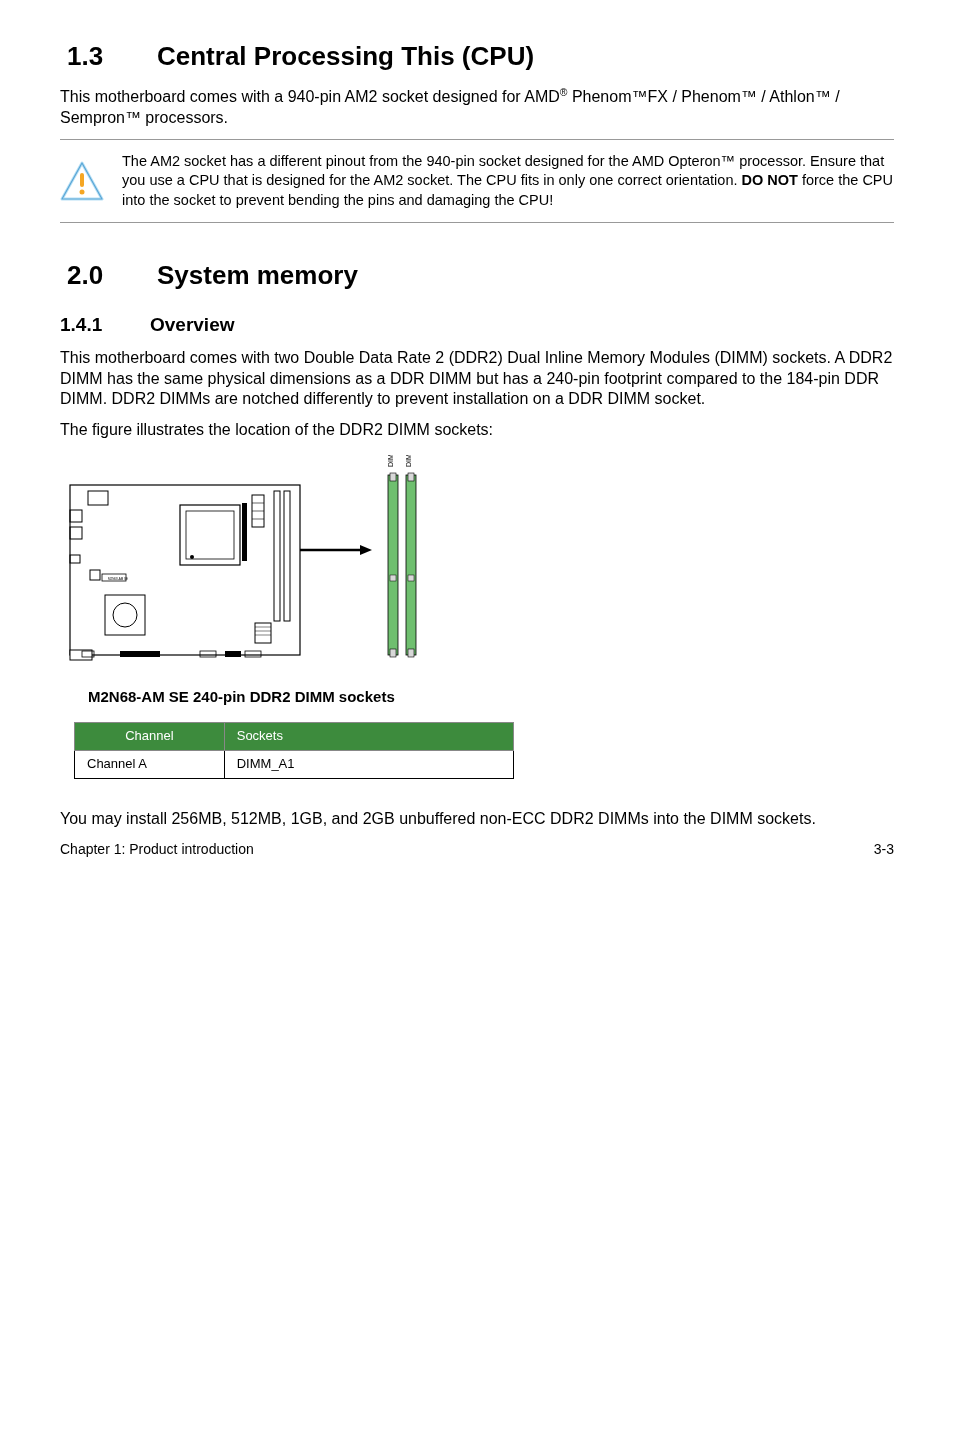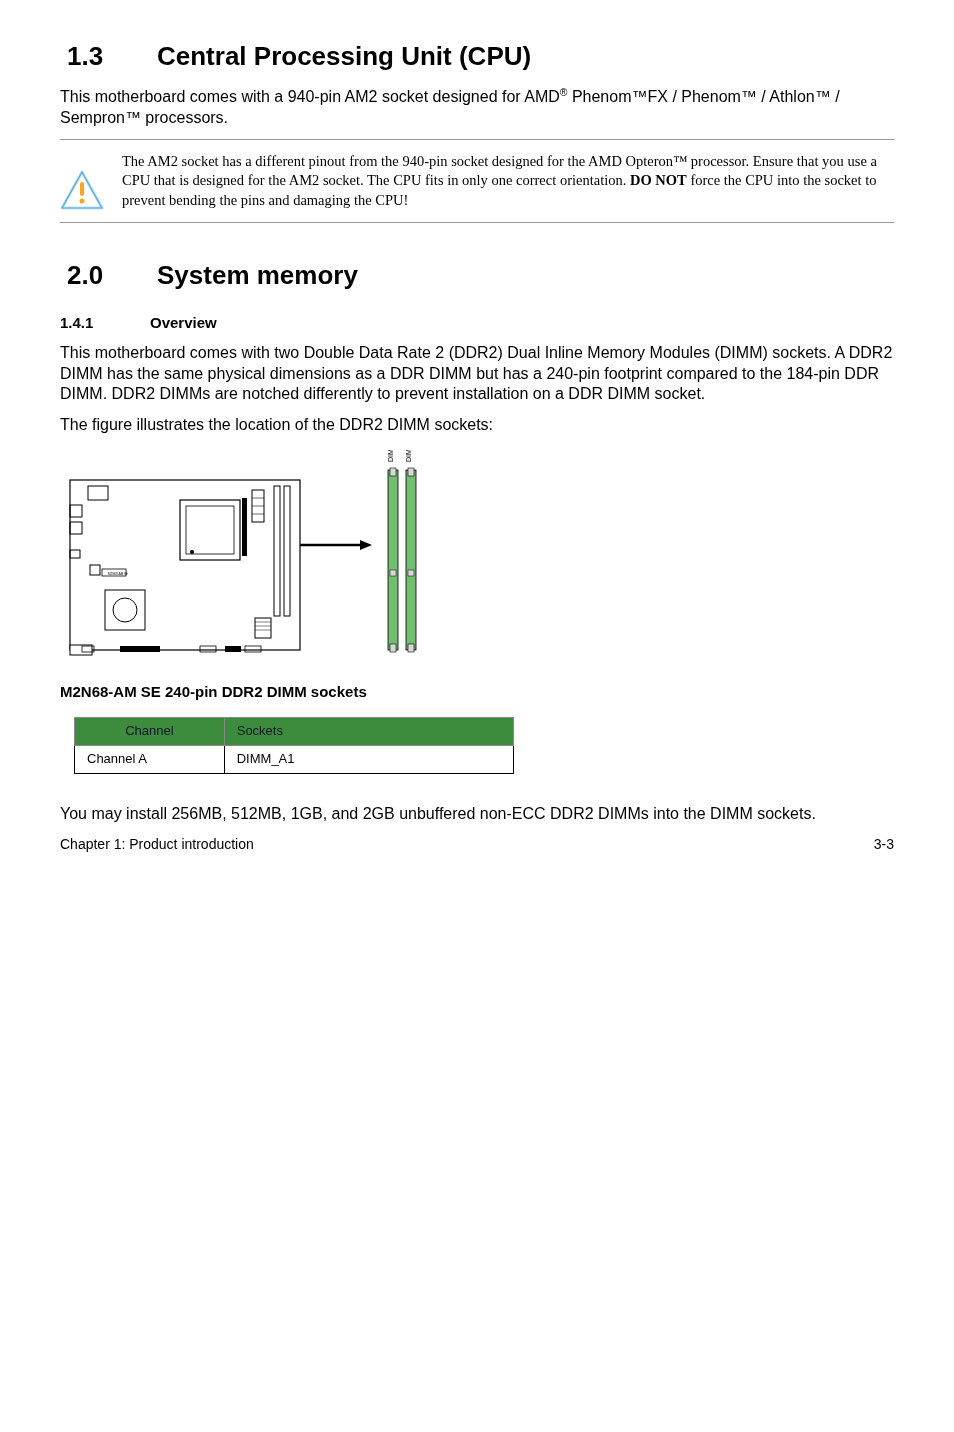--- a/index.html
+++ b/index.html
@@ -29,64 +29,63 @@
       font-size: 16px;
       margin-bottom: 10px;
     }
     .hr-line {
       border: none;
       border-top: 1px solid #999;
       margin: 0;
     }
     .callout-row {
       display: flex;
-      align-items: flex-end;
+      align-items: center;
       padding: 12px 0;
       gap: 18px;
-      font-family: Liberation Serif, serif;
     }
     .callout-icon {
       flex-shrink: 0;
       width: 44px;
       height: 40px;
     }
     .callout-text {
       font-size: 14.5px;
       line-height: 1.35;
     }
     .section-2 {
       margin-top: 36px;
     }
     .subsection-title {
-      font-size: 15px;
+      font-size: 19px;
       font-weight: bold;
       margin-top: 20px;
       margin-bottom: 10px;
     }
     .sub-number {
       display: inline-block;
       width: 90px;
     }
     .diagram-block {
       margin: 14px 0 6px 0;
     }
     .diagram-caption {
       font-size: 15px;
       font-weight: bold;
-      margin: 6px 0 16px 0;
+      margin: 6px 0 16px 28px;
     }
     table.socket-table {
       border-collapse: collapse;
       width: 440px;
       margin-left: 14px;
       margin-bottom: 30px;
     }
     table.socket-table th {
       background: #3d8b3d;
-      color: #0f172a;
+      color: #ffffff;
       font-size: 13px;
       font-weight: normal;
       text-align: left;
       padding: 5px 12px;
       border: 1px solid #888;
     }
     table.socket-table th:first-child {
       text-align: center;
       width: 150px;
     }
@@ -106,21 +105,21 @@
     }
     sup {
       font-size: 0.65em;
       vertical-align: super;
     }
   </style>
 </head>
 <body>
 
 <h1 class="section-title">
-  <span class="section-number">1.3</span><span>Central Processing Unit (CPU)</span>
+  <span class="section-number">1.3</span><span>Central Processing This (CPU)</span>
 </h1>
 
 <p class="body-text">This motherboard comes with a 940-pin AM2 socket designed for AMD<sup>®</sup> Phenom™FX / Phenom™ / Athlon™ / Sempron™ processors.</p>
 
 <hr class="hr-line">
 <div class="callout-row">
   <svg class="callout-icon" viewBox="0 0 44 40">
     <polygon points="22,2 42,38 2,38" fill="none" stroke="#b8e0f5" stroke-width="3" stroke-linejoin="round"></polygon>
     <polygon points="22,2 42,38 2,38" fill="none" stroke="#5aa6d6" stroke-width="1.2" stroke-linejoin="round"></polygon>
     <rect x="20" y="12" width="4" height="14" rx="2" fill="#f5a623"></rect>

